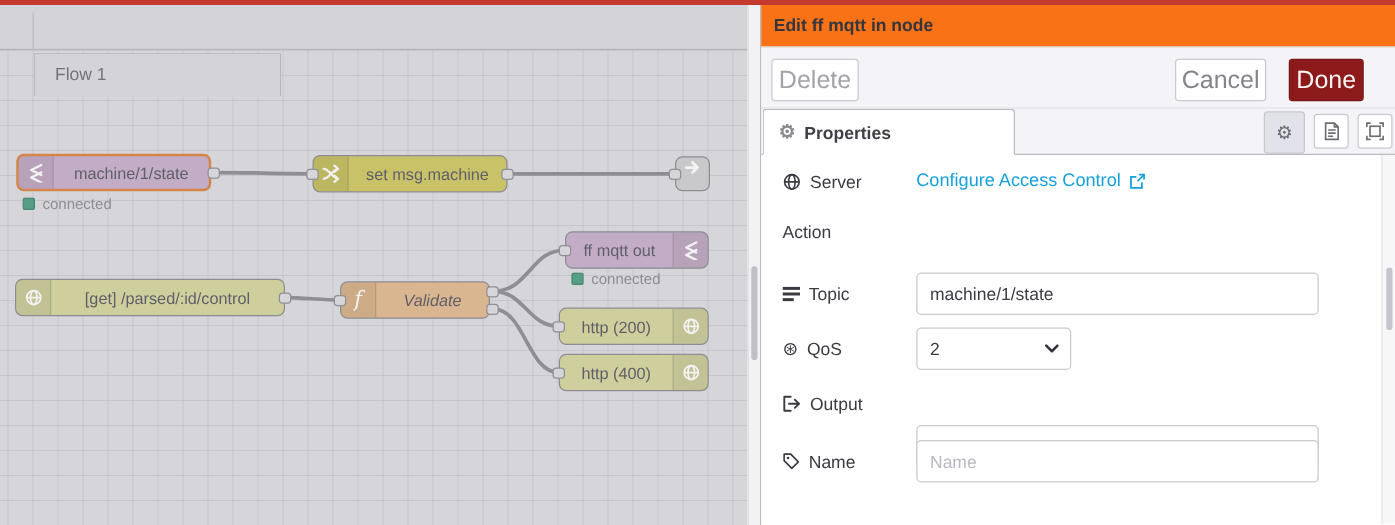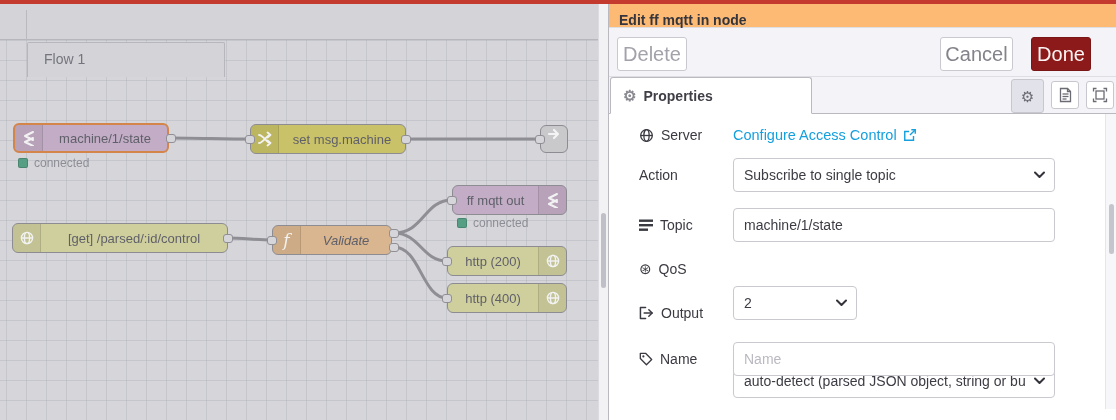--- a/index.html
+++ b/index.html
@@ -55,21 +55,21 @@
     border:1px solid rgba(0,0,0,0.15); }
 
   .canvas-scroll { position:absolute; left:598px; top:4px; width:10px; height:416px;
     background:#f2f2f5; border-left:1px solid #dcdce0; }
   .canvas-scroll .thumb { position:absolute; left:2px; top:209px; width:5px; height:75px;
     background:#bfbfc7; border-radius:3px; }
 
   
   .panel { position:absolute; left:608px; top:4px; width:508px; height:416px;
     background:#fff; border-left:1px solid #b9b9bf; }
-  .panel-header { height:24px; background:#fdba74; border-bottom:1px solid #dfdfe3;
+  .panel-header { height:34px; background:#f97316; border-bottom:1px solid #dfdfe3;
     line-height:33px; padding:0 10px; font-size:14px; font-weight:bold; color:#35353d; }
   .panel-btnrow { position:relative; height:49px; background:#f4f4f8; border-bottom:1px solid #dfdfe3; }
   .btn { position:absolute; top:9px; height:34px; border:1px solid #c9c9cf; border-radius:3px;
     background:#fff; font-size:20px; text-align:center; line-height:32px; cursor:pointer; }
   .btn-delete { left:8px; width:70px; color:#a2a2aa; }
   .btn-cancel { right:103px; width:73px; color:#83838b; }
   .btn-done { right:25px; width:60px; background:#8c1a1a; border-color:#791616; color:#fdf5f5; }
 
   .panel-tabbar { position:relative; height:37px; background:#f4f4f8; border-bottom:1px solid #b9b9bf; }
   .props-tab { position:absolute; left:1px; top:0; width:202px; height:37px; background:#fff;
@@ -77,21 +77,21 @@
     display:flex; align-items:center; gap:7px; padding-left:12px; z-index:2;
     font-size:14px; font-weight:bold; color:#3f3f47; }
   .gear-glyph { color:#8a8a92; font-size:15px; line-height:1; }
   .mini-btn { position:absolute; border:1px solid #c7c7cd; border-radius:3px; background:#fff;
     display:flex; align-items:center; justify-content:center; color:#6b6b73; }
   .mini-gear { left:402px; top:2px; width:33px; height:34px; background:#e2e2ea; }
   .mini-doc { left:442px; top:4px; width:28px; height:28px; }
   .mini-expand { left:477px; top:4px; width:28px; height:28px; }
 
   .panel-form { position:relative; height:295px; background:#fff; }
-  .frow-label { position:absolute; left:30px; display:flex; align-items:center; gap:7px;
+  .frow-label { position:absolute; left:17px; display:flex; align-items:center; gap:7px;
     height:34px; font-size:14px; color:#3a3a42; }
   .frow-label svg { flex:none; }
   .field { position:absolute; left:124px; width:322px; height:34px; border:1px solid #c9c9cf;
     border-radius:4px; background:#fff; font-size:14px; color:#3c3c44; }
   input.field { padding:0 10px; outline:none; font-family:"Liberation Sans",sans-serif; }
   input.field::placeholder { color:#b9b9c1; }
   .select { display:flex; align-items:center; padding:0 28px 0 10px; position:relative; cursor:pointer; }
   .select .sel-text { overflow:hidden; white-space:nowrap; width:100%; }
   .select svg.chev { position:absolute; right:9px; top:50%; margin-top:-4px; }
   .link-row { position:absolute; left:124px; top:0; height:34px; display:flex; align-items:center;
@@ -306,26 +306,20 @@
               <path d="M12,9 v5 h-10 v-10 h5"></path>
               <path d="M9.5,2 H14 V6.5"></path>
               <line x1="8" y1="8" x2="13.5" y2="2.5"></line>
             </g>
           </svg>
       </div>
 
       <div class="frow-label" style="top:44px;">
         <span>Action</span>
       </div>
-      <div class="field select" style="top:44px;">
-        <span class="sel-text">Subscribe to single topic</span>
-        <svg class="chev" width="11" height="8" viewBox="0 0 11 8">
-            <polyline points="1,1.5 5.5,6 10,1.5" fill="none" stroke="#33333b" stroke-width="2" stroke-linecap="round" stroke-linejoin="round"></polyline>
-          </svg>
-      </div>
 
       <div class="frow-label" style="top:94px;">
         <svg width="14" height="13" viewBox="0 0 14 13">
             <g fill="#3a3a42">
               <rect x="0" y="0.5" width="14" height="2.4"></rect>
               <rect x="0" y="5" width="14" height="2.4"></rect>
               <rect x="0" y="9.5" width="9" height="2.4"></rect>
             </g>
           </svg>
         <span>Topic</span>

